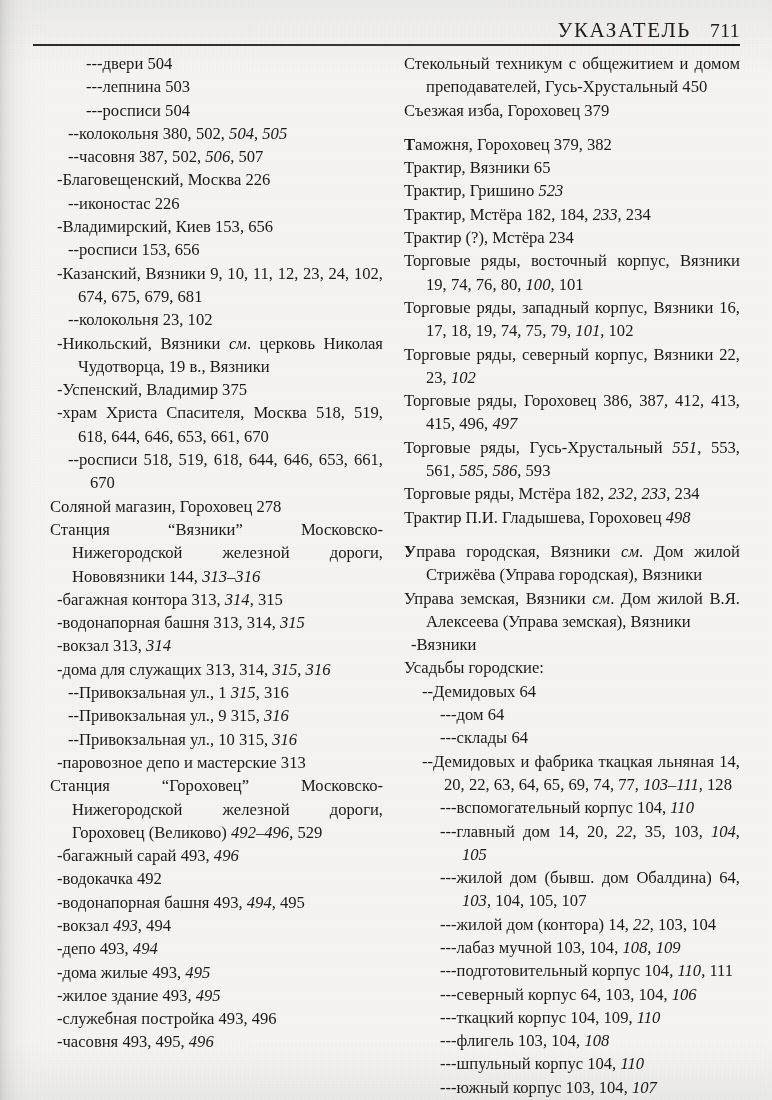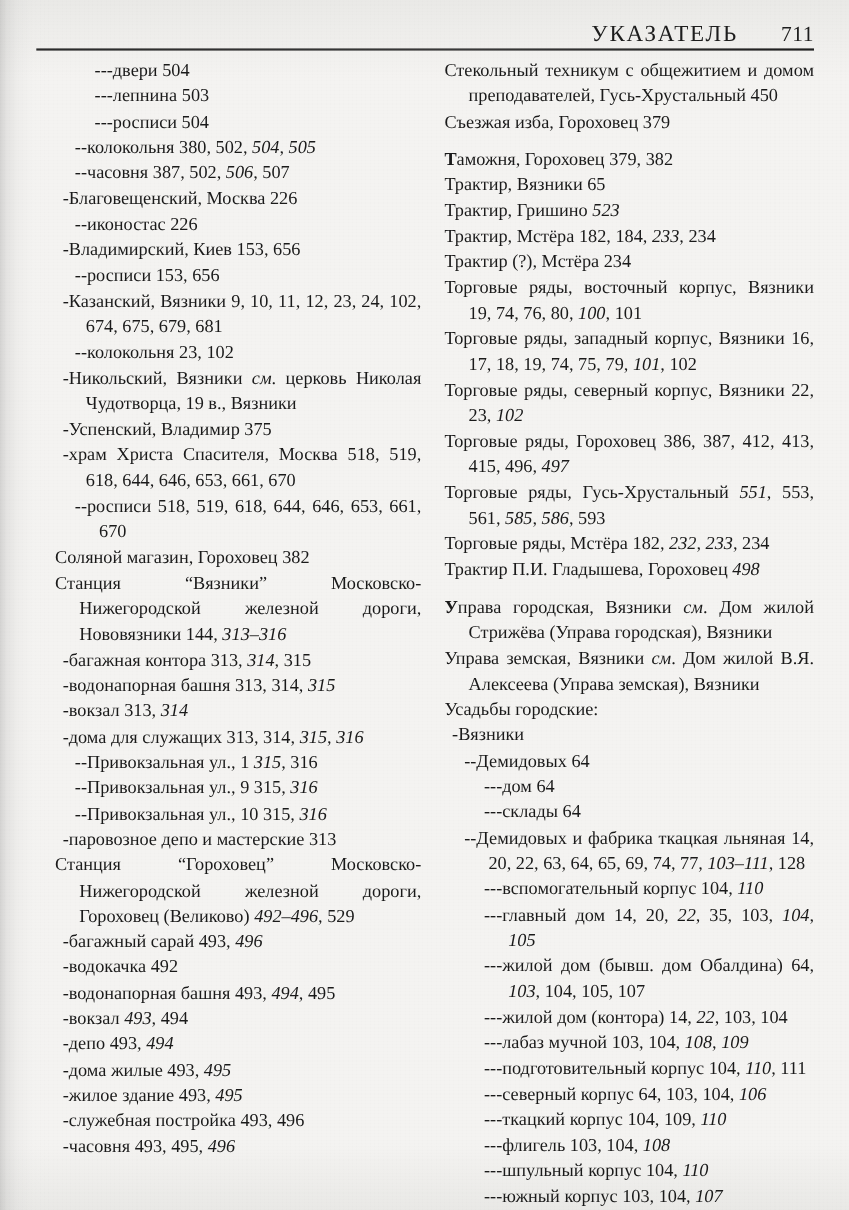--- a/index.html
+++ b/index.html
@@ -64,21 +64,21 @@
     align-items: baseline;
   }
   .rh-title {
     font-size: 21px;
     letter-spacing: 1.6px;
     color: #1d1d1d;
   }
   .rh-page {
     font-size: 19.5px;
     letter-spacing: 0.5px;
-    margin-left: 39px;
+    margin-left: 19px;
     color: #1d1d1d;
     text-align: right;
   }
   .rule {
     position: absolute;
     left: 33px;
     top: 44px;
     width: 707px;
     height: 2px;
     background: linear-gradient(to right, #2b2b2b, #3a3a3a 55%, #1e1e1e);
@@ -140,21 +140,21 @@
         <div class="entry lvl1">-Благовещенский, Москва 226</div>
         <div class="entry lvl2">--иконостас 226</div>
         <div class="entry lvl1">-Владимирский, Киев 153, 656</div>
         <div class="entry lvl2">--росписи 153, 656</div>
         <div class="entry lvl1">-Казанский, Вязники 9, 10, 11, 12, 23, 24, 102, 674, 675, 679, 681</div>
         <div class="entry lvl2">--колокольня 23, 102</div>
         <div class="entry lvl1">-Никольский, Вязники <span class="it">см</span>. церковь Николая Чудотворца, 19 в., Вязники</div>
         <div class="entry lvl1">-Успенский, Владимир 375</div>
         <div class="entry lvl1">-храм Христа Спасителя, Москва 518, 519, 618, 644, 646, 653, 661, 670</div>
         <div class="entry lvl2">--росписи 518, 519, 618, 644, 646, 653, 661, 670</div>
-        <div class="entry lvl0">Соляной магазин, Гороховец 382</div>
+        <div class="entry lvl0">Соляной магазин, Гороховец 278</div>
         <div class="entry lvl0">Станция “Вязники” Московско-Нижегородской железной дороги, Нововязники 144, <span class="it">313–316</span></div>
         <div class="entry lvl1">-багажная контора 313, <span class="it">314</span>, 315</div>
         <div class="entry lvl1">-водонапорная башня 313, 314, <span class="it">315</span></div>
         <div class="entry lvl1">-вокзал 313, <span class="it">314</span></div>
         <div class="entry lvl1">-дома для служащих 313, 314, <span class="it">315</span>, <span class="it">316</span></div>
         <div class="entry lvl2">--Привокзальная ул., 1 <span class="it">315</span>, 316</div>
         <div class="entry lvl2">--Привокзальная ул., 9 315, <span class="it">316</span></div>
         <div class="entry lvl2">--Привокзальная ул., 10 315, <span class="it">316</span></div>
         <div class="entry lvl1">-паровозное депо и мастерские 313</div>
         <div class="entry lvl0">Станция “Гороховец” Московско-Нижегородской железной дороги, Гороховец (Великово) <span class="it">492–496</span>, 529</div>
@@ -180,22 +180,22 @@
         <div class="entry lvl0">Торговые ряды, восточный корпус, Вязники 19, 74, 76, 80, <span class="it">100</span>, 101</div>
         <div class="entry lvl0">Торговые ряды, западный корпус, Вязники 16, 17, 18, 19, 74, 75, 79, <span class="it">101</span>, 102</div>
         <div class="entry lvl0">Торговые ряды, северный корпус, Вязники 22, 23, <span class="it">102</span></div>
         <div class="entry lvl0">Торговые ряды, Гороховец 386, 387, 412, 413, 415, 496, <span class="it">497</span></div>
         <div class="entry lvl0">Торговые ряды, Гусь-Хрустальный <span class="it">551</span>, 553, 561, <span class="it">585</span>, <span class="it">586</span>, 593</div>
         <div class="entry lvl0">Торговые ряды, Мстёра 182, <span class="it">232</span>, <span class="it">233</span>, 234</div>
         <div class="entry lvl0">Трактир П.И. Гладышева, Гороховец <span class="it">498</span></div>
         <div class="gap"></div>
         <div class="entry lvl0"><span class="bd">У</span>права городская, Вязники <span class="it">см</span>. Дом жилой Стрижёва (Управа городская), Вязники</div>
         <div class="entry lvl0">Управа земская, Вязники <span class="it">см</span>. Дом жилой В.Я. Алексеева (Управа земская), Вязники</div>
+        <div class="entry lvl1">-Вязники</div>
         <div class="entry lvl0">Усадьбы городские:</div>
-        <div class="entry lvl1">-Вязники</div>
         <div class="entry lvl2">--Демидовых 64</div>
         <div class="entry lvl3">---дом 64</div>
         <div class="entry lvl3">---склады 64</div>
         <div class="entry lvl2">--Демидовых и фабрика ткацкая льняная 14, 20, 22, 63, 64, 65, 69, 74, 77, <span class="it">103–111</span>, 128</div>
         <div class="entry lvl3">---вспомогательный корпус 104, <span class="it">110</span></div>
         <div class="entry lvl3">---главный дом 14, 20, <span class="it">22</span>, 35, 103, <span class="it">104</span>, <span class="it">105</span></div>
         <div class="entry lvl3">---жилой дом (бывш. дом Обалдина) 64, <span class="it">103</span>, 104, 105, 107</div>
         <div class="entry lvl3">---жилой дом (контора) 14, <span class="it">22</span>, 103, 104</div>
         <div class="entry lvl3">---лабаз мучной 103, 104, <span class="it">108</span>, <span class="it">109</span></div>
         <div class="entry lvl3">---подготовительный корпус 104, <span class="it">110</span>, 111</div>

